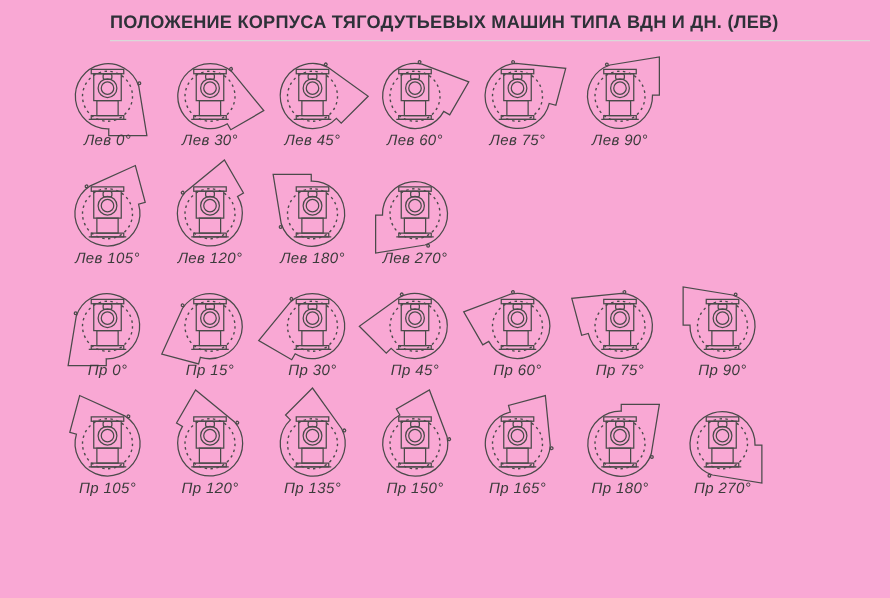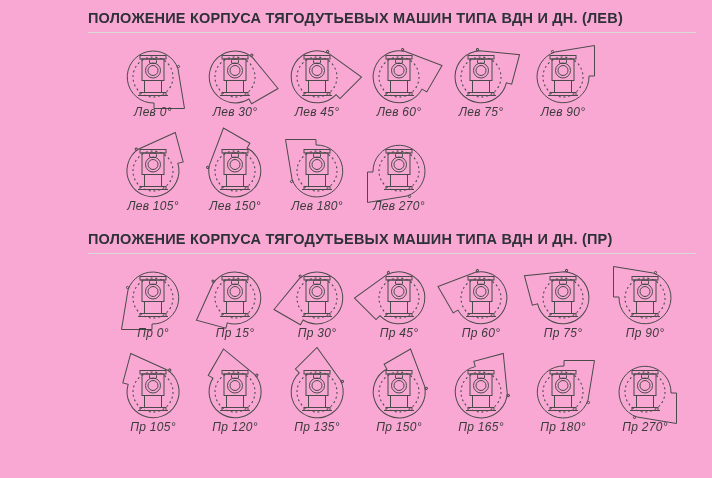--- a/index.html
+++ b/index.html
@@ -14,21 +14,21 @@
     margin:0 16px 0 88px;
     padding:10px 0 6px 0;
     border-bottom:1px solid #d9d9d9;
     font-size:14.5px;
     font-weight:bold;
     letter-spacing:0.2px;
     color:#2e3138;
     white-space:nowrap;
   }
   .sec2 .section-title{padding-top:14px;}
-  .rows{padding-left:112px;margin-top:6px;}
+  .rows{padding-left:45px;margin-top:6px;}
   .fan-row{display:grid;grid-template-columns:repeat(7,82px);}
   .fan-row + .fan-row{margin-top:10px;}
   .fan{position:relative;width:82px;height:84px;}
   .fan svg{position:absolute;left:-5px;top:-8px;overflow:visible;}
   .fan svg *{stroke:#4a4a4a;fill:none;stroke-width:1;}
   .fan svg .imp{stroke-dasharray:2 2.8;stroke-width:1.1;}
   .fan .cap{
     position:absolute;top:66px;left:0;width:100%;
     text-align:center;
     font-size:12px;font-style:italic;
@@ -183,37 +183,37 @@
                   <circle cx="0" cy="-6.5" r="5"></circle>
                   <rect x="-8.5" y="3.5" width="17" height="12"></rect>
                   <rect x="-13" y="15.5" width="26" height="3"></rect>
                   <line x1="-15" y1="18.5" x2="15" y2="18.5"></line>
                 </g>
               </svg>
               <div class="cap">Лев 105°</div>
             </div>
             <div class="fan">
               <svg width="92" height="92" viewBox="-46 -46 92 92">
-                <g transform="rotate(-150)">
-                  <path d="M 25,-8 A 26 26 0 1 0 1,26 L 1,31.5 L 31.5,31.5 Z"></path>
-                  <circle cx="25.5" cy="-10.5" r="1.1"></circle>
-                </g>
-                <circle class="imp" cx="0" cy="0" r="20"></circle>
-                <g>
-                  <rect x="-13" y="-21.5" width="26" height="3.5"></rect>
-                  <rect x="-11" y="-18" width="22" height="21.5"></rect>
-                  <rect x="-3.5" y="-18" width="7" height="4.5" rx="1.5"></rect>
-                  <circle cx="0" cy="-6.5" r="7.5"></circle>
-                  <circle cx="0" cy="-6.5" r="5"></circle>
-                  <rect x="-8.5" y="3.5" width="17" height="12"></rect>
-                  <rect x="-13" y="15.5" width="26" height="3"></rect>
-                  <line x1="-15" y1="18.5" x2="15" y2="18.5"></line>
-                </g>
-              </svg>
-              <div class="cap">Лев 150°</div>
+                <g transform="rotate(-120)">
+                  <path d="M 25,-8 A 26 26 0 1 0 1,26 L 1,31.5 L 31.5,31.5 Z"></path>
+                  <circle cx="25.5" cy="-10.5" r="1.1"></circle>
+                </g>
+                <circle class="imp" cx="0" cy="0" r="20"></circle>
+                <g>
+                  <rect x="-13" y="-21.5" width="26" height="3.5"></rect>
+                  <rect x="-11" y="-18" width="22" height="21.5"></rect>
+                  <rect x="-3.5" y="-18" width="7" height="4.5" rx="1.5"></rect>
+                  <circle cx="0" cy="-6.5" r="7.5"></circle>
+                  <circle cx="0" cy="-6.5" r="5"></circle>
+                  <rect x="-8.5" y="3.5" width="17" height="12"></rect>
+                  <rect x="-13" y="15.5" width="26" height="3"></rect>
+                  <line x1="-15" y1="18.5" x2="15" y2="18.5"></line>
+                </g>
+              </svg>
+              <div class="cap">Лев 120°</div>
             </div>
             <div class="fan">
               <svg width="92" height="92" viewBox="-46 -46 92 92">
                 <g transform="rotate(-180)">
                   <path d="M 25,-8 A 26 26 0 1 0 1,26 L 1,31.5 L 31.5,31.5 Z"></path>
                   <circle cx="25.5" cy="-10.5" r="1.1"></circle>
                 </g>
                 <circle class="imp" cx="0" cy="0" r="20"></circle>
                 <g>
                   <rect x="-13" y="-21.5" width="26" height="3.5"></rect>
@@ -245,21 +245,20 @@
                   <rect x="-13" y="15.5" width="26" height="3"></rect>
                   <line x1="-15" y1="18.5" x2="15" y2="18.5"></line>
                 </g>
               </svg>
               <div class="cap">Лев 270°</div>
             </div>
           </div>
         </div>
       </div>
       <div class="section sec2">
-        <div class="section-title">ПОЛОЖЕНИЕ КОРПУСА ТЯГОДУТЬЕВЫХ МАШИН ТИПА ВДН И ДН. (ПР)</div>
         <div class="rows">
           <div class="fan-row">
             <div class="fan">
               <svg width="92" height="92" viewBox="-46 -46 92 92">
                 <g transform="rotate(0)">
                   <path d="M -25,-8 A 26 26 0 1 1 -1,26 L -1,31.5 L -31.5,31.5 Z"></path>
                   <circle cx="-25.5" cy="-10.5" r="1.1"></circle>
                 </g>
                 <circle class="imp" cx="0" cy="0" r="20"></circle>
                 <g>

